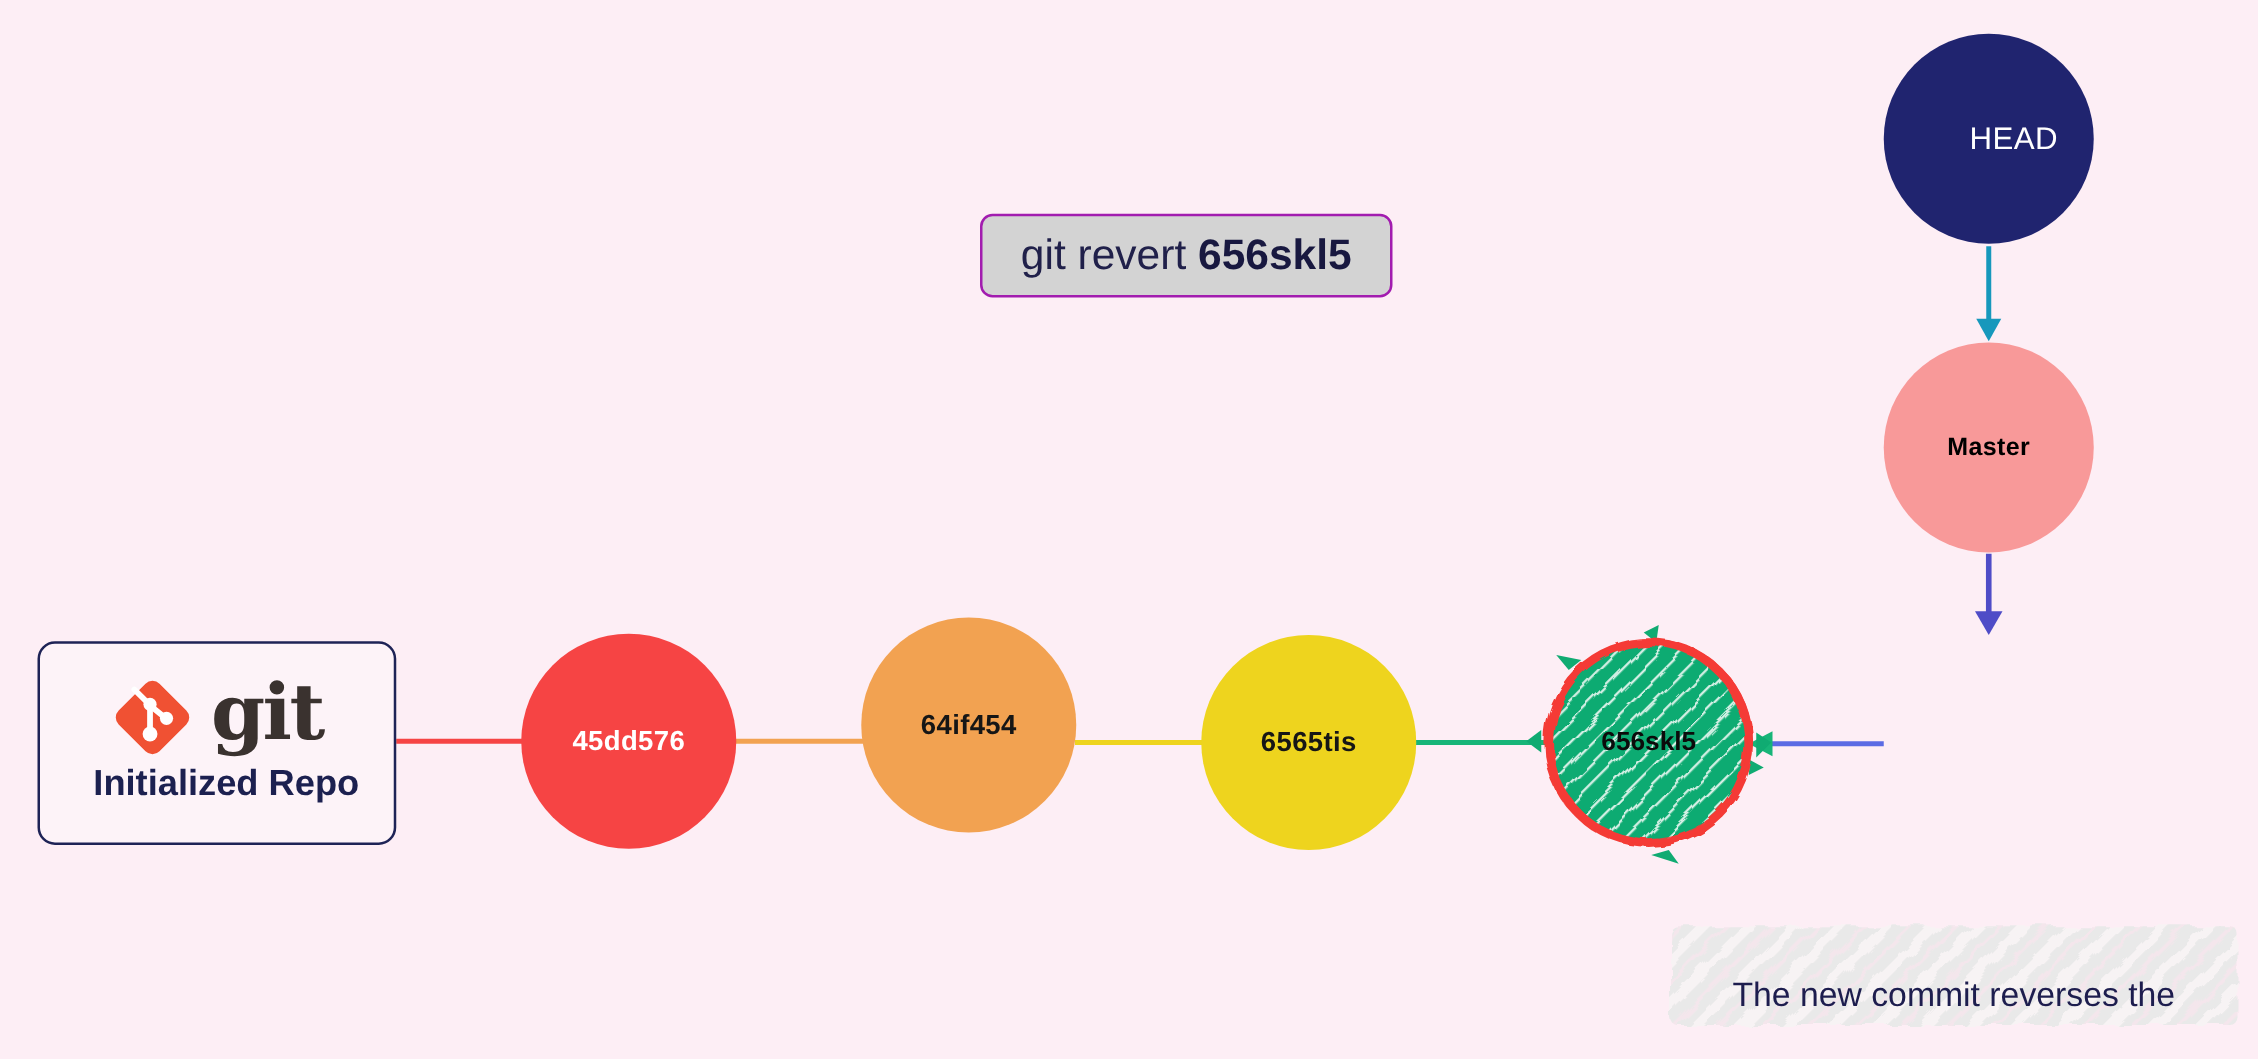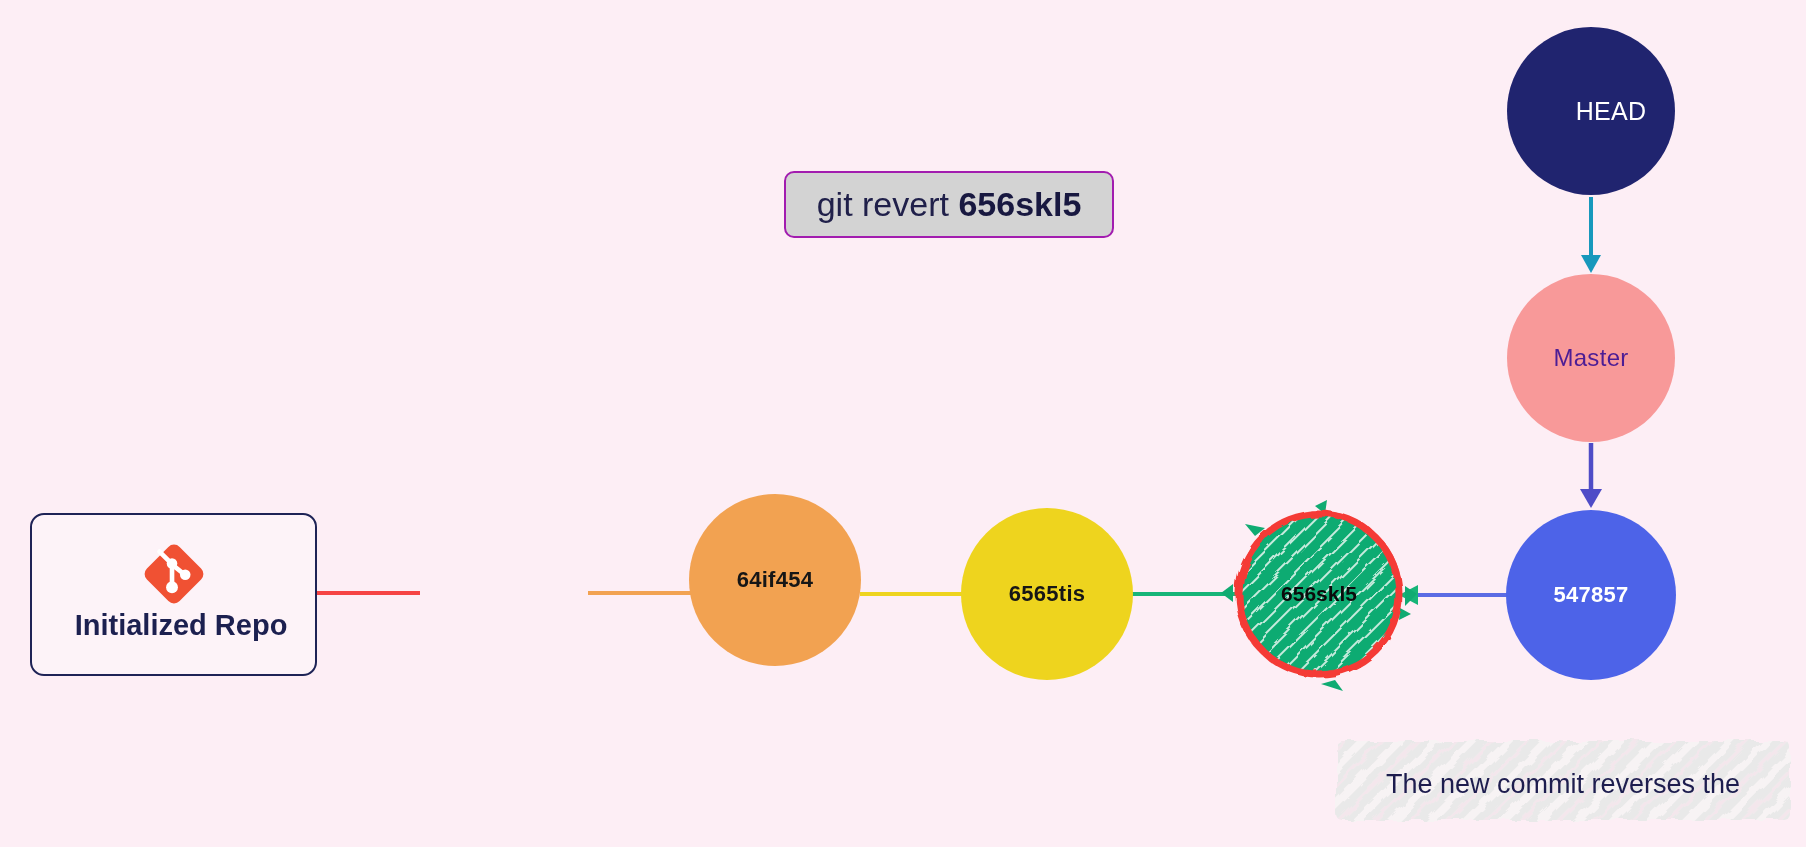--- a/index.html
+++ b/index.html
@@ -29,21 +29,21 @@
     z-index:2;
     box-sizing:border-box;
   }
   .node .label{
     font-weight:600;
     letter-spacing:.3px;
   }
   .node-head{left:1507px;top:27px;width:168px;height:168px;background:#20246f;}
   .node-head .label{color:#ffffff;font-size:25px;font-weight:500;margin-left:40px;}
   .node-master{left:1507px;top:274px;width:168px;height:168px;background:#f89999;}
-  .node-master .label{color:#4c1d95;font-size:24px;font-weight:400;}
+  .node-master .label{color:#000000;font-size:20px;font-weight:700;}
   .node-red{left:417px;top:507px;width:172px;height:172px;background:#f64444;}
   .node-red .label{color:#ffffff;font-size:22px;}
   .node-orange{left:689px;top:494px;width:172px;height:172px;background:#f2a251;}
   .node-orange .label{color:#161616;font-size:22px;}
   .node-yellow{left:961px;top:508px;width:172px;height:172px;background:#eed41e;align-items:center;}
   .node-yellow .label{color:#161616;font-size:22px;}
   .node-blue{left:1506px;top:510px;width:170px;height:170px;background:#4d63e8;}
   .node-blue .label{color:#ffffff;font-size:22px;}
   
   .node-green{
@@ -124,21 +124,21 @@
   
   .note{
     position:absolute;
     left:1328px;top:733px;
     width:470px;height:95px;
     z-index:2;
   }
   .note svg{position:absolute;left:0;top:0;}
   .note .note-text{
     position:absolute;
-    left:0;top:4px;
+    left:0;top:16px;
     width:100%;height:100%;
     display:flex;
     flex-direction:column;
     align-items:center;
     justify-content:center;
     font-size:27px;
     line-height:1.32;
     color:#1d1d4e;
     text-align:center;
     white-space:pre;
@@ -170,20 +170,23 @@
     <polygon points="1580,489 1602,489 1591,508" fill="#4f4cc7"></polygon>
   </svg>
 
   <div class="node node-head">
     <span class="label">HEAD</span>
   </div>
   <div class="node node-master">
     <span class="label">Master</span>
   </div>
 
+  <div class="node node-red">
+    <span class="label">45dd576</span>
+  </div>
   <div class="node node-orange">
     <span class="label">64if454</span>
   </div>
   <div class="node node-yellow">
     <span class="label">6565tis</span>
   </div>
 
   <div class="node-green">
     <svg width="200" height="200" viewBox="0 0 200 200">
       <defs>
@@ -205,37 +208,35 @@
       <polygon points="116,186 124,197 102,190" fill="#10ab72"></polygon>
 
       <circle cx="100" cy="100" r="82" fill="url(#hatch)" filter="url(#roughEdge)"></circle>
 
       <circle cx="100" cy="100" r="80" fill="none" stroke="#f43b36" stroke-width="7" filter="url(#roughEdge)"></circle>
       <circle cx="101" cy="99" r="80" fill="none" stroke="#f43b36" stroke-width="4" opacity="0.85"></circle>
     </svg>
     <span class="label">656skl5</span>
   </div>
 
-  <div class="node node-blue">
-    <span class="label">547857</span>
-  </div>
 
   <div class="repo-box">
     <div class="repo-brand">
       <svg width="66" height="66" viewBox="0 0 100 100">
         <rect x="15" y="15" width="70" height="70" rx="12" fill="#f05133" transform="rotate(45 50 50)"></rect>
         <g stroke="#ffffff" stroke-width="7" stroke-linecap="round">
           <line x1="28" y1="16" x2="46" y2="34"></line>
           <line x1="47" y1="36" x2="47" y2="68"></line>
           <line x1="50" y1="38" x2="65" y2="50"></line>
         </g>
         <circle cx="47" cy="34" r="8" fill="#ffffff"></circle>
         <circle cx="47" cy="70" r="9" fill="#ffffff"></circle>
         <circle cx="67" cy="51" r="8" fill="#ffffff"></circle>
       </svg>
+      <span class="git-word">git</span>
     </div>
     <div class="repo-label">Initialized Repo</div>
   </div>
 
   <div class="command-box">
     <span class="cmd-prefix">git revert </span><span class="cmd-target">656skl5</span>
   </div>
 
   <div class="note">
     <svg width="470" height="95" viewBox="0 0 470 95">

